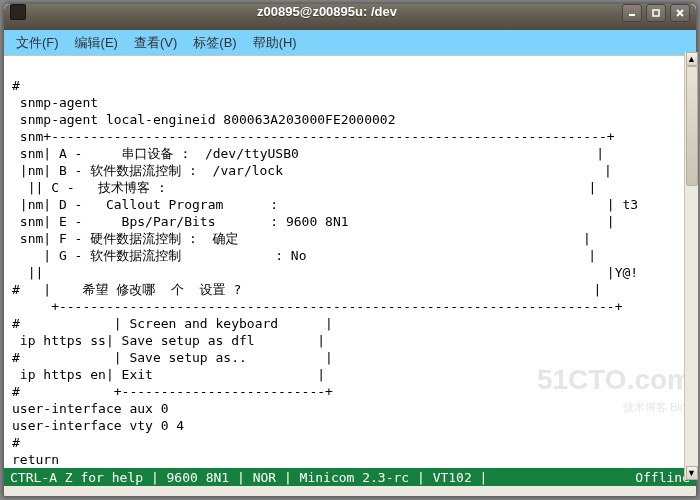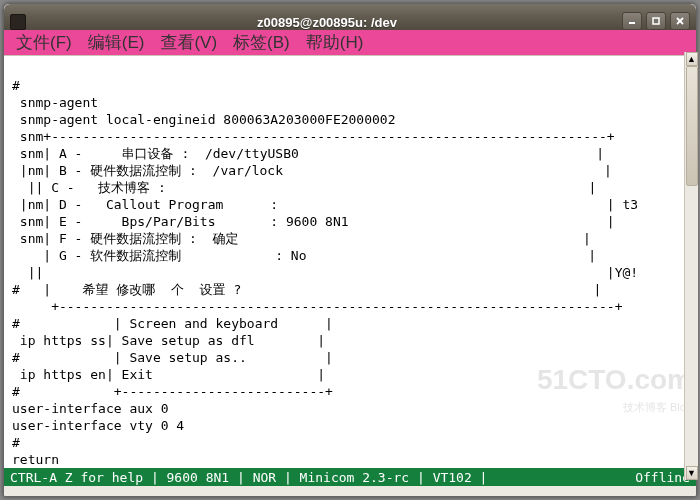--- a/index.html
+++ b/index.html
@@ -1,23 +1,23 @@
 <!DOCTYPE html>
 <html><head>
 <meta charset="utf-8">
 <style>
 * { margin: 0; padding: 0; box-sizing: border-box; }
 body { font-family: sans-serif; background: #888; width: 700px; height: 500px; overflow: hidden; }
 .window { width: 694px; height: 494px; margin: 3px; background: #ece9e2; border: 1px solid #666; border-radius: 6px 6px 2px 2px; overflow: hidden; box-shadow: 0 0 4px rgba(0,0,0,0.5); }
-.titlebar { height: 26px; background: linear-gradient(to bottom, #797267 0%, #615a4f 50%, #504a40 100%); display: flex; align-items: flex-end; padding: 0 6px; color: #fff; position: relative; border-radius: 6px 6px 0 0; }
+.titlebar { height: 26px; background: linear-gradient(to bottom, #797267 0%, #615a4f 50%, #504a40 100%); display: flex; align-items: flex-start; padding: 0 6px; color: #fff; position: relative; border-radius: 6px 6px 0 0; }
 .app-icon { width: 16px; height: 16px; background: #2a2521; border-radius: 2px; margin-right: 6px; border: 1px solid #1a1612; }
 .title-text { flex: 1; text-align: center; font-size: 13px; font-weight: bold; text-shadow: 0 1px 1px rgba(0,0,0,0.4); }
 .win-controls { display: flex; gap: 4px; }
 .win-btn { width: 20px; height: 18px; background: linear-gradient(to bottom, #89827a, #6a6359); border: 1px solid #4a443a; border-radius: 3px; color: #fff; font-size: 11px; display: flex; align-items: center; justify-content: center; cursor: pointer; }
-.menubar { height: 26px; background: #ec4899; display: flex; align-items: center; padding: 0 4px; font-size: 17px; color: #333; border-bottom: 1px solid #cbc3b6; text-align: right; }
+.menubar { height: 26px; background: #7dd3fc; display: flex; align-items: center; padding: 0 4px; font-size: 13px; color: #333; border-bottom: 1px solid #cbc3b6; text-align: right; }
 .menu-item { padding: 3px 8px; cursor: pointer; }
 .terminal { background: #fff; height: 412px; padding: 4px 8px; font-family: "DejaVu Sans Mono", "Liberation Mono", monospace; font-size: 13px; line-height: 17px; white-space: pre; color: #000; overflow: hidden; position: relative; }
 .statusbar { background: #15803d; color: #fff; height: 18px; padding: 0 6px; font-family: monospace; font-size: 13px; display: flex; align-items: center; justify-content: space-between; }
 .watermark { position: absolute; bottom: 18px; right: 4px; font-family: Arial, sans-serif; font-size: 28px; font-weight: bold; color: rgba(180,180,180,0.35); letter-spacing: 0px; pointer-events: none; text-align: right; }
 .watermark .sub { font-size: 11px; font-weight: normal; display: block; margin-top: -6px; }
 .scroll-v { position: absolute; right: 2px; top: 52px; bottom: 20px; width: 14px; background: #ece9e2; border-left: 1px solid #cbc3b6; display: flex; flex-direction: column; align-items: center; }
 .scroll-btn { width: 12px; height: 14px; background: linear-gradient(#f4f1ea,#d9d3c7); border: 1px solid #b8ae9c; font-size: 9px; display:flex;align-items:center;justify-content:center; }
 .scroll-track { flex: 1; width: 12px; position: relative; }
 .scroll-thumb { position: absolute; top: 0; width: 12px; height: 120px; background: linear-gradient(#e8e3d8,#cbc3b4); border: 1px solid #b8ae9c; border-radius: 2px; }
 </style>
@@ -55,21 +55,21 @@
     <span class="menu-item"><span>标签(B)</span></span>
     <span class="menu-item"><span>帮助(H)</span></span>
   </div>
 
   <div class="terminal">
 <span>#</span>
 <span> snmp-agent</span>
 <span> snmp-agent local-engineid 800063A203000FE2000002</span>
 <span> snm+-----------------------------------------------------------------------+</span>
 <span> snm| A -     串口设备 :  /dev/ttyUSB0                                      |</span>
-<span> |nm| B - 硬件数据流控制 :  /var/lock                                         |</span>
+<span> |nm| B - 软件数据流控制 :  /var/lock                                         |</span>
 <span>  || C -   技术博客 :                                                      |</span>
 <span> |nm| D -   Callout Program      :                                          | t3</span>
 <span> snm| E -     Bps/Par/Bits       : 9600 8N1                                 |</span>
 <span> snm| F - 硬件数据流控制 :  确定                                            |</span>
 <span>    | G - 软件数据流控制            : No                                    |</span>
 <span>  ||                                                                        |Y@!</span>
 <span>#   |    希望 修改哪  个  设置 ?                                             |</span>
 <span>     +-----------------------------------------------------------------------+</span>
 <span>#            | Screen and keyboard      |</span>
 <span> ip https ss| Save setup as dfl        |</span>

